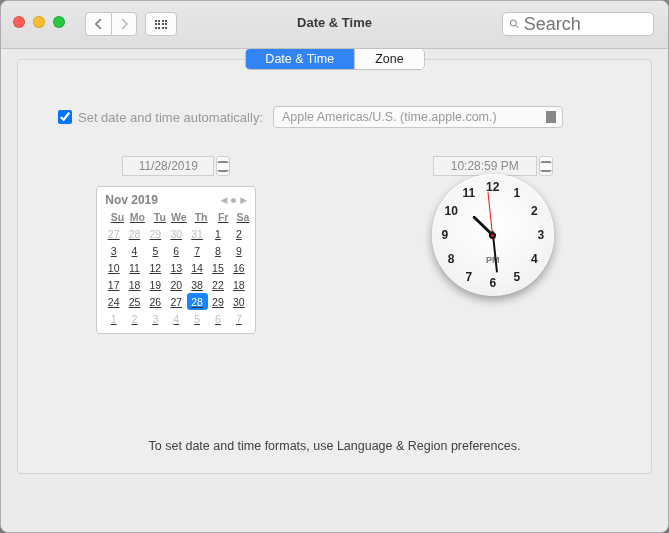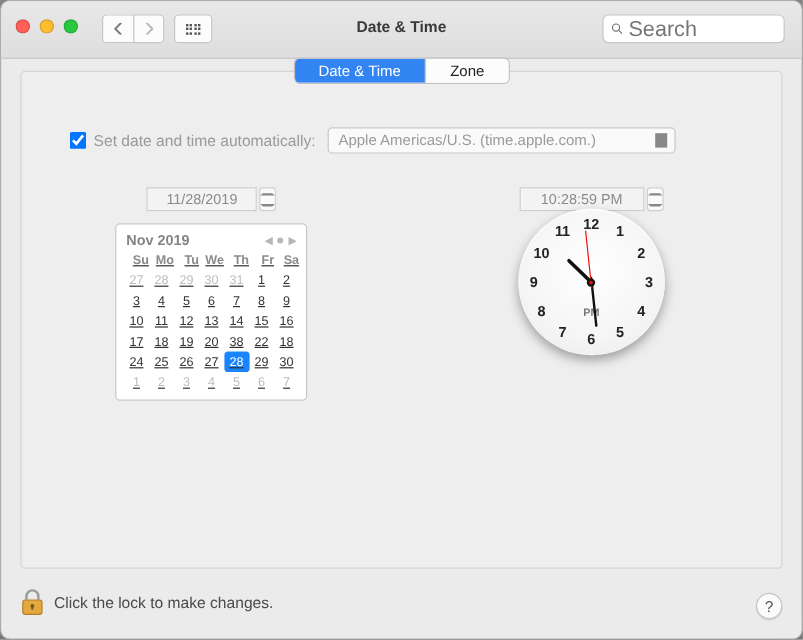--- a/index.html
+++ b/index.html
@@ -350,27 +350,18 @@
               <div class="hand hour" style="transform: rotate(314deg);"></div>
               <div class="hand min" style="transform: rotate(173.9deg);"></div>
               <div class="hand sec" style="transform: rotate(354deg);"></div>
               <div class="pivot"></div>
             </div>
         </div>
       </div>
     </div>
 
     <div class="panel-footer">
+      <span>To set date and time formats, use Language &amp; Region preferences.</span>
     </div>
   </div>
 
-  <div class="lockbar">
-    <svg class="lock-icon" viewBox="0 0 20 24">
-      <rect x="2" y="10" width="16" height="12" rx="2" fill="#e2a93e" stroke="#b8802a"></rect>
-      <path d="M5 10 V7 a5 5 0 0 1 10 0 V10" fill="none" stroke="#9a9a9a" stroke-width="2"></path>
-      <circle cx="10" cy="15" r="1.6" fill="#7a5618"></circle>
-      <rect x="9.2" y="15" width="1.6" height="3" fill="#7a5618"></rect>
-    </svg>
-    <span>Click the lock to make changes.</span>
-    <div class="help-btn">?</div>
-  </div>
 
 </div>
 
 </body></html>

